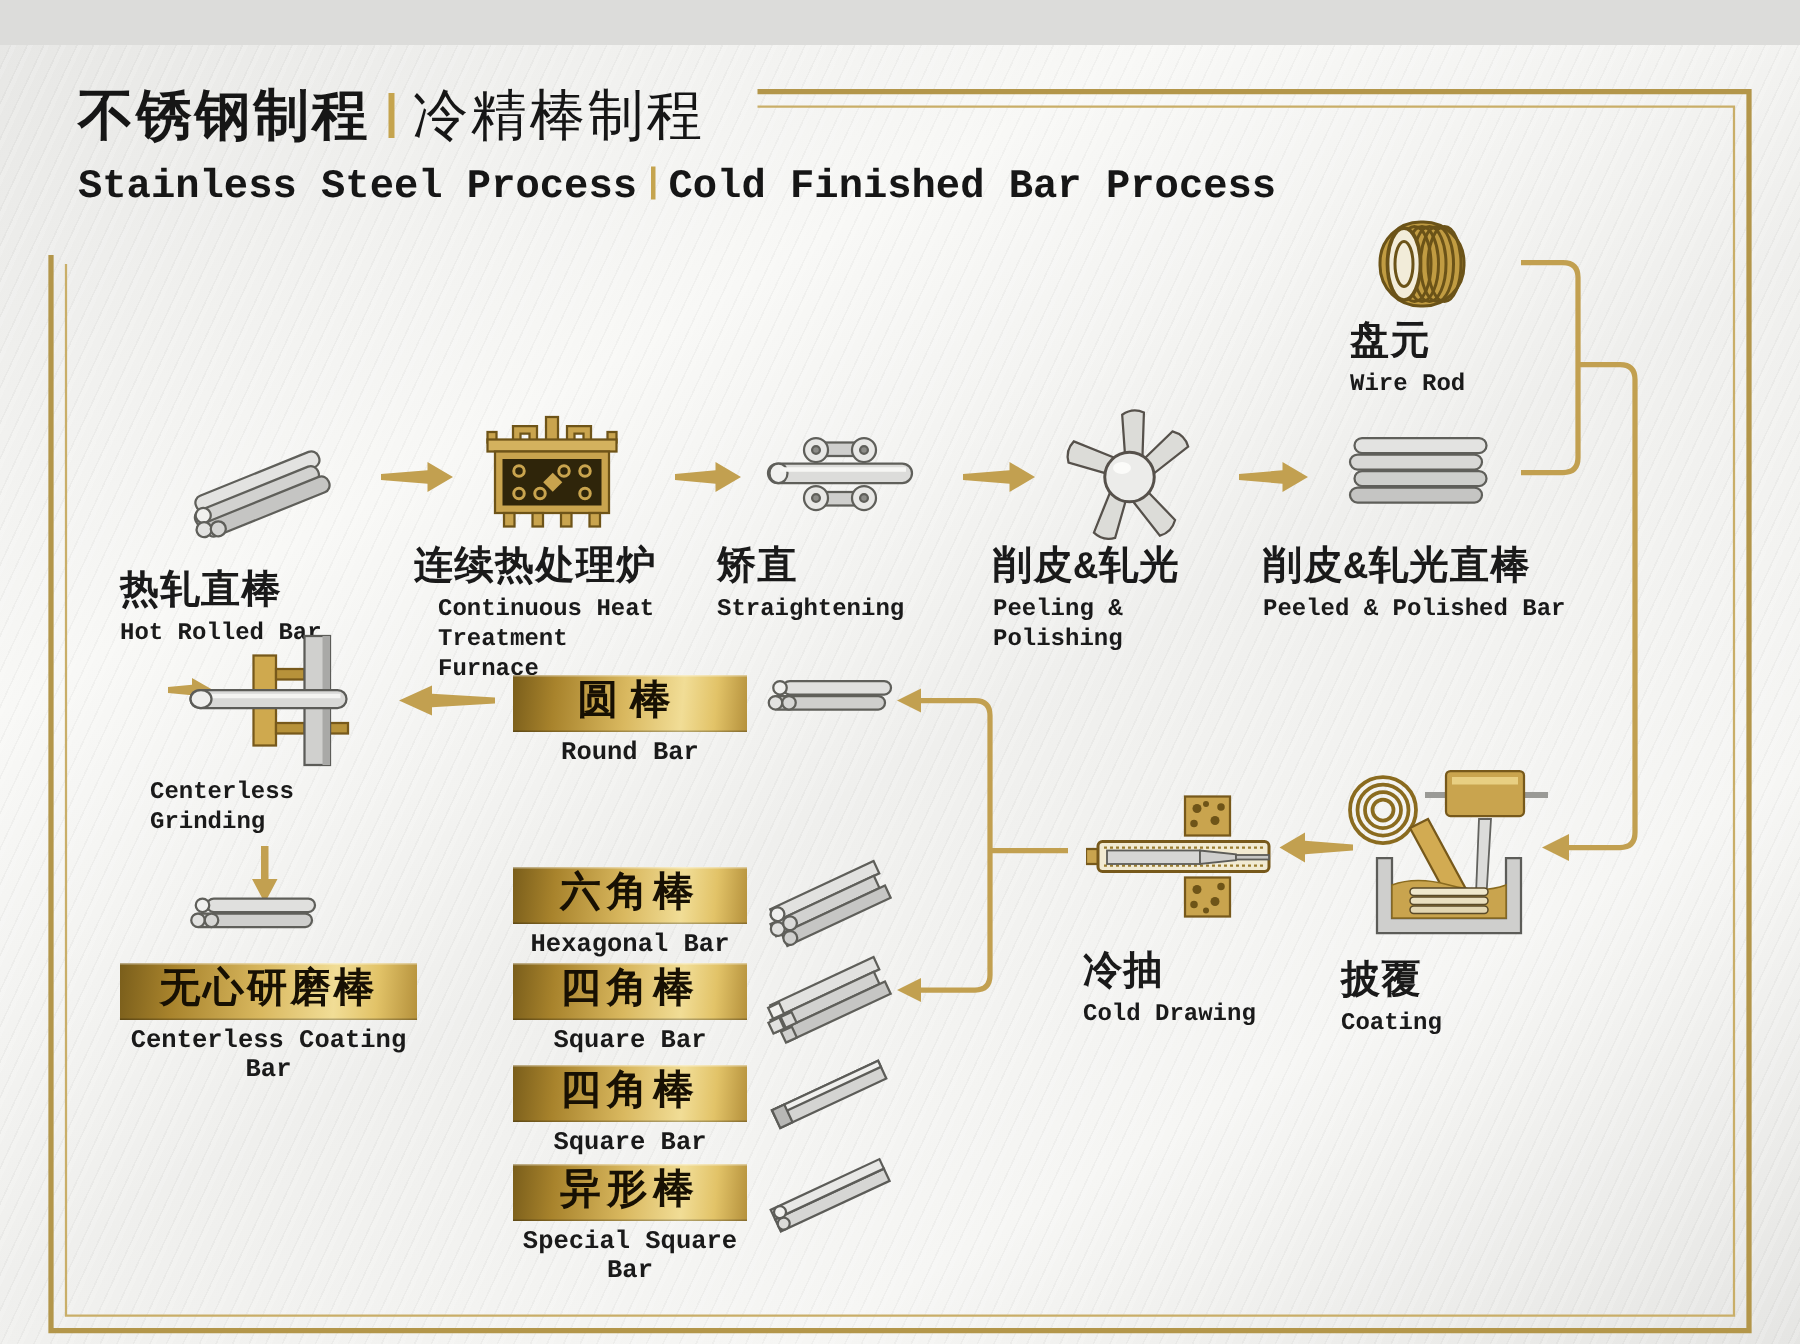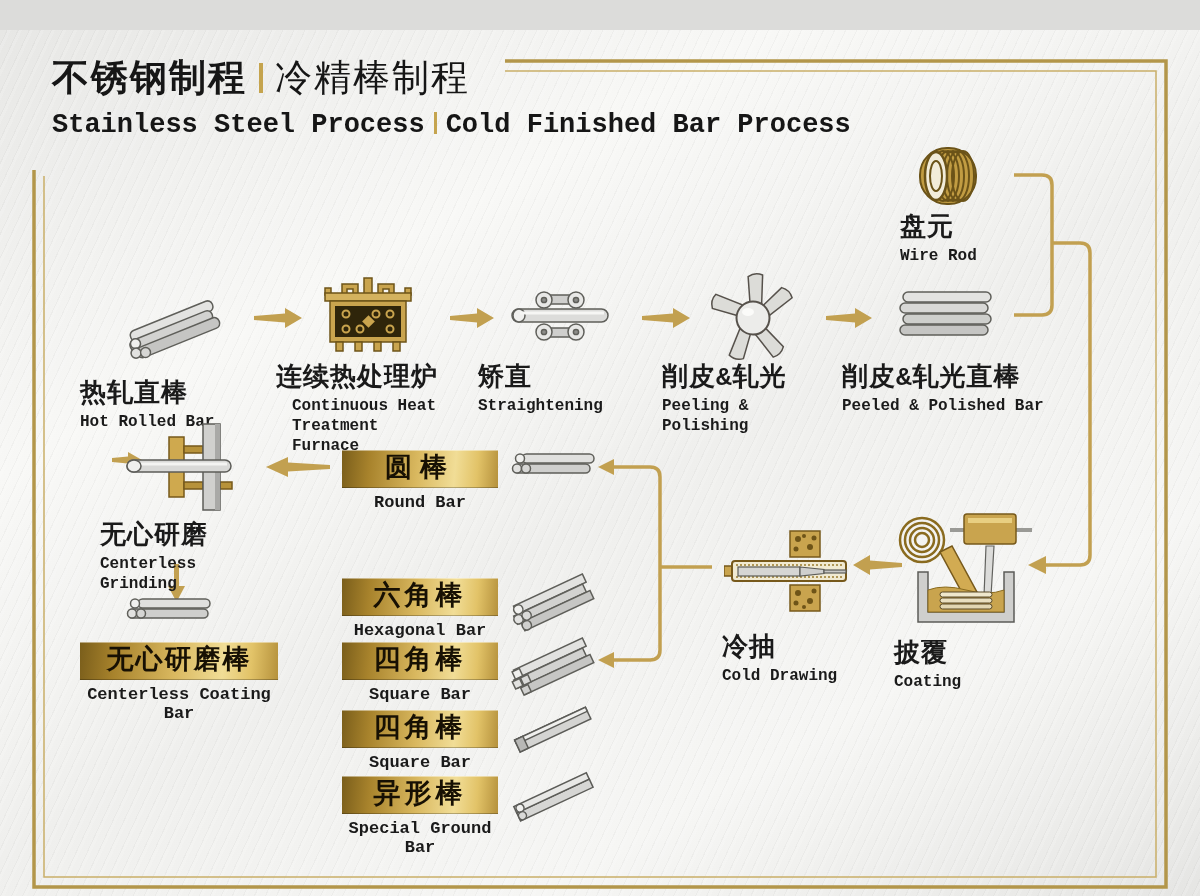--- a/index.html
+++ b/index.html
@@ -228,21 +228,20 @@
           <rect x="61" y="62" width="19" height="7" fill="#b7923a"></rect>
           <rect x="97" y="62" width="12" height="7" fill="#b7923a"></rect>
         </g>
         <rect x="80" y="4" width="17" height="86" fill="#d0d0ce" stroke="#5c5c58" stroke-width="1.5"></rect>
         <rect x="92" y="4" width="5" height="86" fill="#a9a9a7"></rect>
         <rect x="4" y="40" width="104" height="12" rx="6" fill="#d9d9d7" stroke="#5c5c58" stroke-width="1.5"></rect>
         <rect x="12" y="42.5" width="92" height="3" fill="#f4f4f2"></rect>
         <ellipse cx="11" cy="46" rx="7" ry="6" fill="#efefed" stroke="#5c5c58" stroke-width="1.5"></ellipse>
       </svg>
     </div>
-    <div class="zh">无心研磨</div>
     <div class="en">Centerless Grinding</div>
   </div>
 
   <div class="sideicon" style="left:120px;top:566px">
     <svg width="96" height="30" viewBox="0 0 96 30">
       <g stroke="#5f5f5a" stroke-width="1.5">
         <rect x="18" y="3" width="72" height="9" rx="4.5" fill="#e0e0de"></rect>
         <rect x="8" y="13" width="80" height="9" rx="4.5" fill="#cfcfcd"></rect>
         <circle cx="15" cy="7.5" r="4.5" fill="#f0f0ee"></circle>
         <circle cx="12" cy="17.5" r="4.5" fill="#e2e2e0"></circle>
@@ -295,21 +294,21 @@
     <div class="goldbox">
       <span>四角棒</span>
     </div>
     <div class="box-en">Square Bar</div>
   </div>
 
   <div class="goldcol" style="left:342px;top:746px;width:156px">
     <div class="goldbox">
       <span>异形棒</span>
     </div>
-    <div class="box-en">Special Ground Bar</div>
+    <div class="box-en">Special Square Bar</div>
   </div>
 
   <div class="sideicon" style="left:505px;top:538px">
     <svg width="96" height="66" viewBox="0 0 96 66">
       <g transform="rotate(-25 48 33)" stroke="#5f5f5a" stroke-width="1.5">
         <rect x="10" y="21" width="76" height="9" fill="#e2e2e0"></rect>
         <rect x="6" y="30" width="76" height="9" fill="#d2d2d0"></rect>
         <rect x="10" y="39" width="76" height="9" fill="#c6c6c4"></rect>
         <circle cx="13" cy="26" r="4.6" fill="#f0f0ee"></circle>
         <circle cx="9" cy="35" r="4.6" fill="#e2e2e0"></circle>

